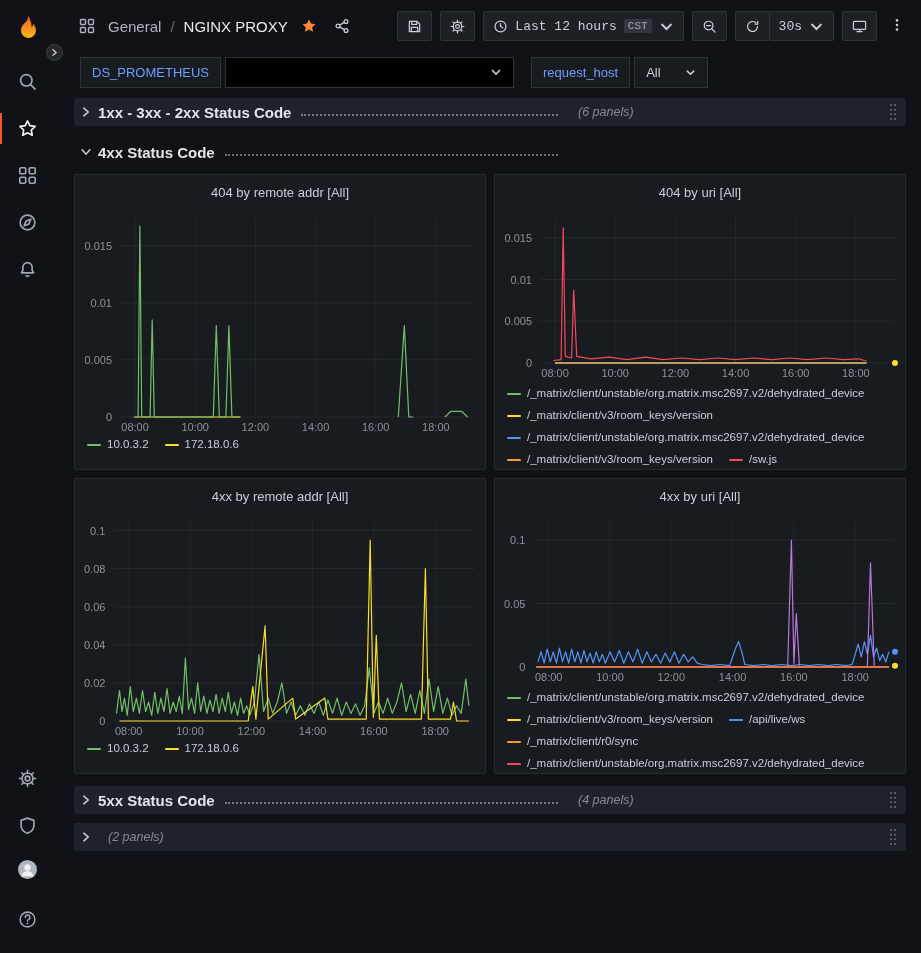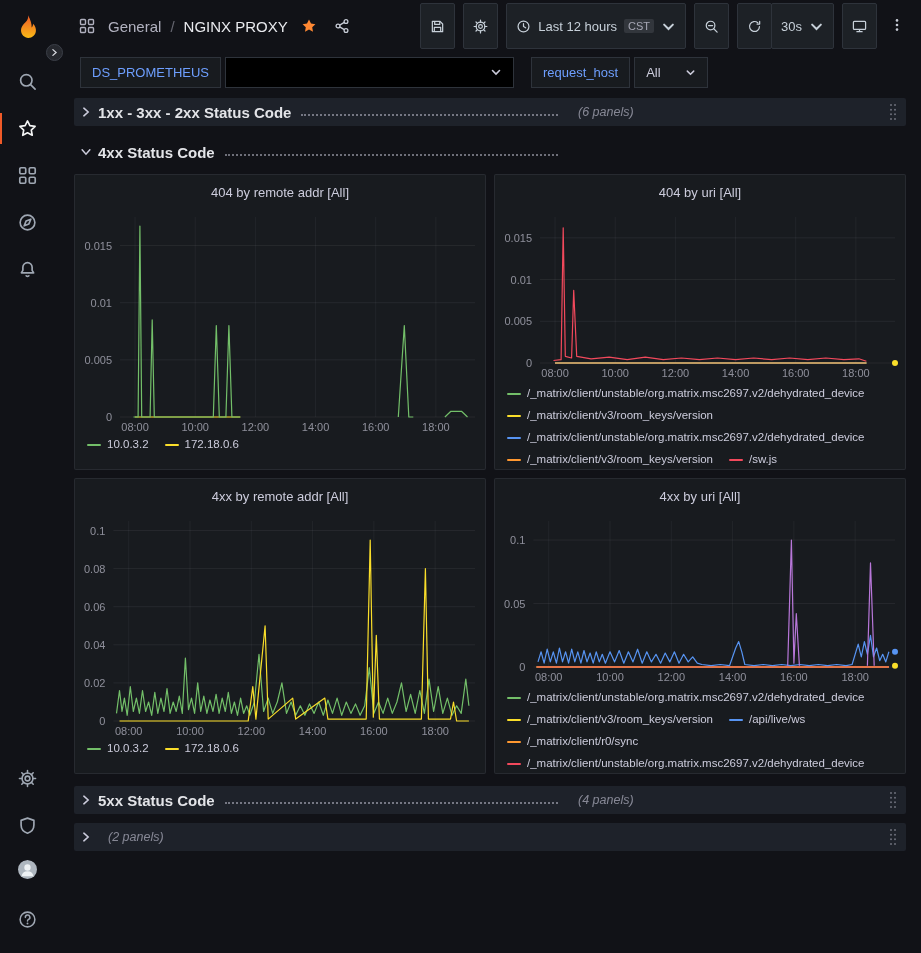--- a/index.html
+++ b/index.html
@@ -24,21 +24,21 @@
 
   
   .topbar{height:52px;flex:0 0 52px;display:flex;align-items:center;padding:0 14px 0 20px}
   .crumbs{display:flex;align-items:center;gap:9px;font-size:15px}
   .crumbs .apps{color:#ccccdc;opacity:.85}
   .crumb-section{color:rgba(204,204,220,.85)}
   .crumb-sep{color:rgba(204,204,220,.45)}
   .crumb-title{color:#e9eaee;font-weight:400}
   .icon-btn{background:none;border:none;color:#c7ccd6;display:flex;align-items:center;justify-content:center;cursor:pointer;padding:4px}
   .tb-actions{margin-left:auto;display:flex;align-items:center;gap:8px}
-  .tb-btn{height:46px;display:flex;align-items:center;gap:7px;background:#1d2126;border:1px solid #2e333b;border-radius:2px;color:#c7d0d9;font-size:13px;padding:0 9px;cursor:pointer;font-family:Liberation Sans, sans-serif}
+  .tb-btn{height:30px;display:flex;align-items:center;gap:7px;background:#1d2126;border:1px solid #2e333b;border-radius:2px;color:#c7d0d9;font-size:13px;padding:0 9px;cursor:pointer;font-family:Liberation Mono, monospace}
   .tb-btn svg{width:15px;height:15px;flex:0 0 auto}
   .tz-badge{font-size:11px;color:rgba(204,204,220,.75);background:rgba(204,204,220,.12);padding:1px 4px;border-radius:2px}
   .btn-group{display:flex}
   .btn-group .tb-btn+.tb-btn{margin-left:-1px}
   .kebab-btn{background:none;border:none;color:#c7ccd6;cursor:pointer;padding:4px 2px;margin-left:2px}
   .kebab-btn svg{width:16px;height:16px}
 
   
   .varbar{height:36px;flex:0 0 36px;display:flex;align-items:center;padding:0 16px 0 25px;margin-top:2px}
   .var-box{height:31px;display:flex;align-items:center;padding:0 11px;background:#181b1f;border:1px solid #2e333b;font-size:13px;white-space:nowrap}

